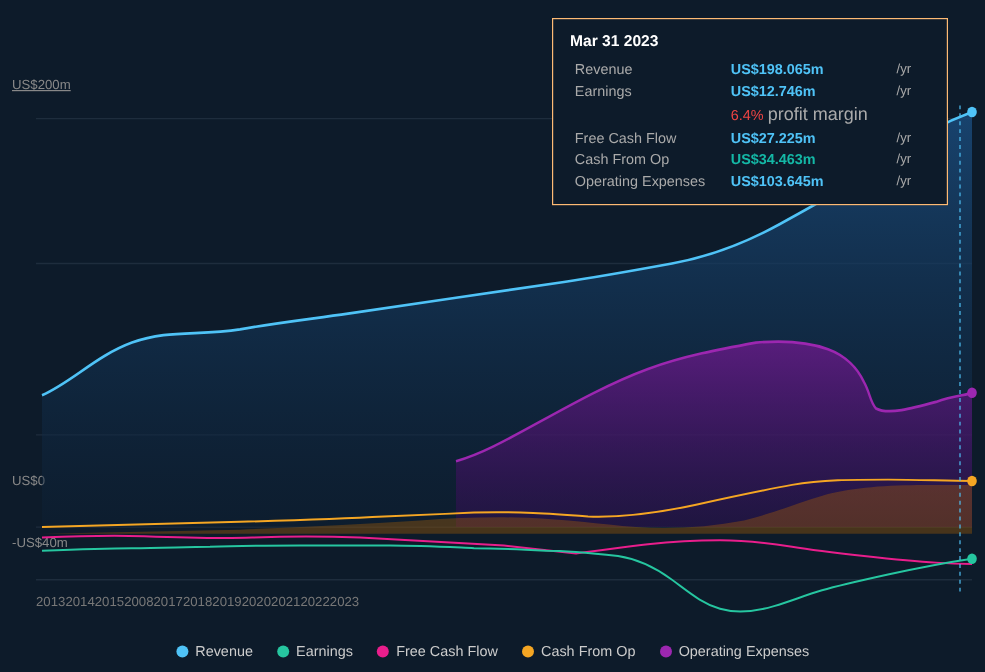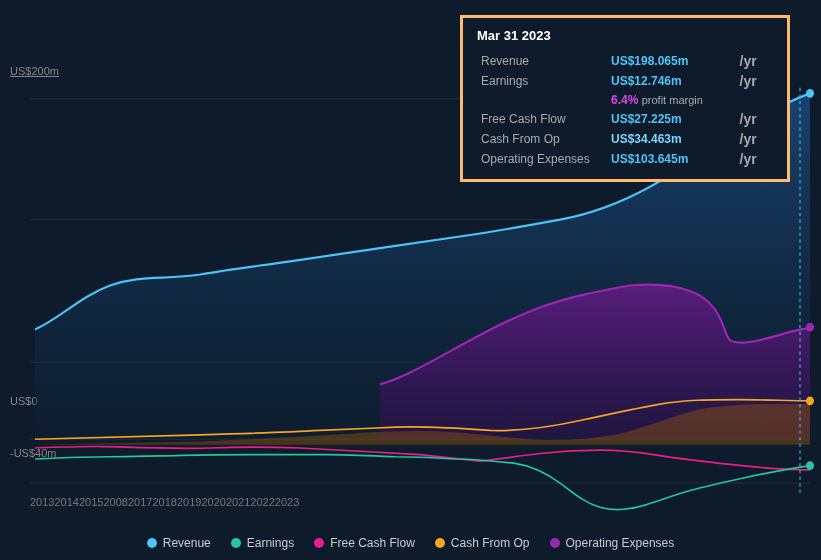--- a/index.html
+++ b/index.html
@@ -18,21 +18,21 @@
       height: 560px;
       position: relative;
     }
 
     
     .info-box {
       position: absolute;
       top: 15px;
       left: 460px;
       background: #0d1b2a;
-      border: 3px solid #fdba74;
+      border: 1px solid #fdba74;
       padding: 10px 14px;
       z-index: 10;
       min-width: 330px;
     }
 
     .info-box .date-header {
       color: #fff;
       font-size: 13px;
       font-weight: bold;
       margin-bottom: 8px;
@@ -53,23 +53,22 @@
       width: 130px;
     }
 
     .info-box .value-col {
       color: #4fc3f7;
       font-weight: bold;
     }
 
     .info-box .unit-col {
       color: #aaa;
-      font-size: 14px;
+      font-size: 11px;
       padding-left: 2px;
-      font-weight: bold;
     }
 
     .y-axis-label {
       position: absolute;
       font-size: 11px;
       color: #888;
     }
 
     .y-label-200 {
       top: 65px;
@@ -158,32 +157,32 @@
         <td class="unit-col">/yr</td>
       </tr>
       <tr>
         <td class="label-col">Earnings</td>
         <td class="value-col" style="color:#4fc3f7">US$12.746m</td>
         <td class="unit-col">/yr</td>
       </tr>
       <tr>
         <td class="label-col"></td>
         <td colspan="2">
-          <span style="color:#d946ef;font-weight:bold">6.4%</span>
-          <span style="color:#aaa;font-size:11px"> profit margin</span>
+          <span style="color:#ef4444;font-weight:normal">6.4%</span>
+          <span style="color:#aaa;font-size:15px"> profit margin</span>
         </td>
       </tr>
       <tr>
         <td class="label-col">Free Cash Flow</td>
         <td class="value-col" style="color:#4fc3f7">US$27.225m</td>
         <td class="unit-col">/yr</td>
       </tr>
       <tr>
         <td class="label-col">Cash From Op</td>
-        <td class="value-col" style="color:#7dd3fc">US$34.463m</td>
+        <td class="value-col" style="color:#14b8a6">US$34.463m</td>
         <td class="unit-col">/yr</td>
       </tr>
       <tr>
         <td class="label-col">Operating Expenses</td>
         <td class="value-col" style="color:#4fc3f7">US$103.645m</td>
         <td class="unit-col">/yr</td>
       </tr>
     </tbody>
       </table>
   </div>

